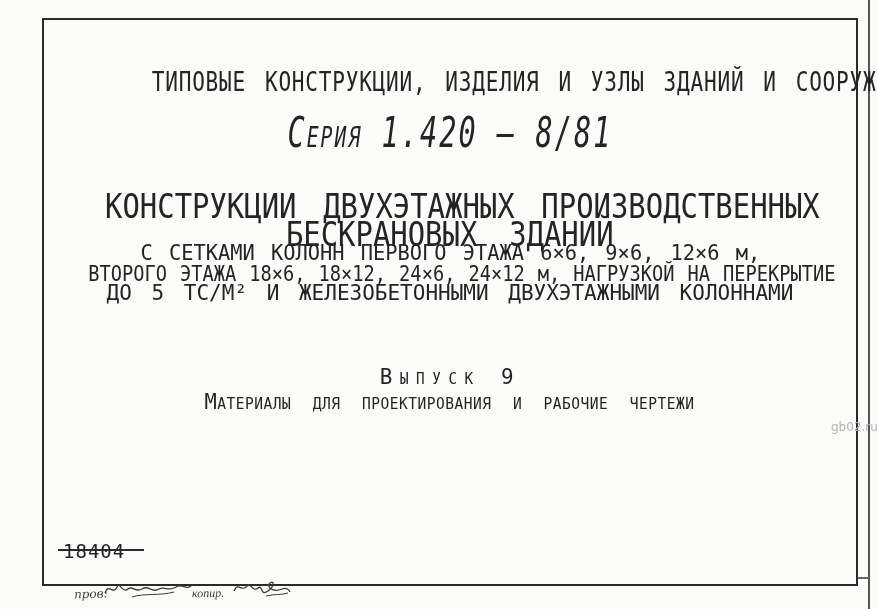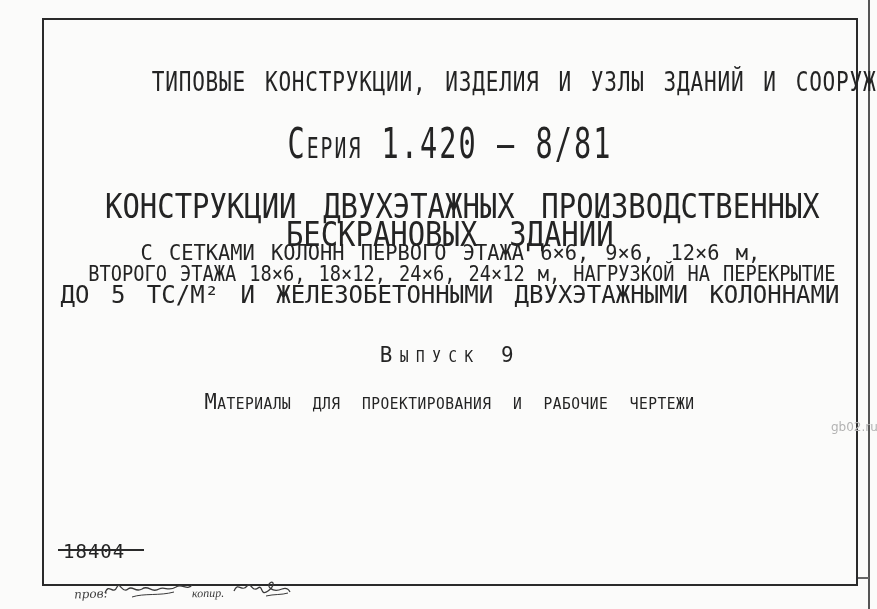--- a/index.html
+++ b/index.html
@@ -24,33 +24,33 @@
     position:absolute;left:858px;top:577px;
     width:11px;height:2px;background:#666;
   }
   .line{
     position:absolute;left:42px;width:816px;
     text-align:center;white-space:nowrap;
   }
   .line > span{display:inline-block;transform-origin:center;}
   .hdr      {top:66px;  font-size:27px;}
   .hdr span {transform:scaleX(.78);letter-spacing:1px;word-spacing:7px;}
-  .series   {top:119px; font-size:42px;}
+  .series   {top:108px; font-size:42px;font-style:italic;}
   .series span{transform:scaleX(.68);letter-spacing:3px;font-variant:small-caps;}
   .title1   {top:186px; font-size:34px;}
   .title1 span{transform:scaleX(.85);word-spacing:11px;}
   .title2   {top:214px; font-size:34px;}
   .title2 span{transform:scaleX(.85);word-spacing:17px;}
   .sub1     {top:241px; font-size:21px;}
   .sub1 span{transform:scaleX(.97);word-spacing:4px;}
   .sub2     {top:262px; font-size:21px;}
   .sub2 span{transform:scaleX(.89);word-spacing:2px;}
-  .sub3     {top:281px; font-size:24px;}
+  .sub3     {top:281px; font-size:21px;}
   .sub3 span{transform:scaleX(1);word-spacing:7px;}
-  .issue    {top:342px; font-size:22px;}
+  .issue    {top:364px; font-size:22px;}
   .issue span{letter-spacing:8px;font-variant:small-caps;transform:scaleX(.95);}
   .issue1   {top:371px; font-size:21px;}
   .issue1 span{word-spacing:17px;letter-spacing:1px;transform:scaleX(.94);}
   .issue2   {top:390px; font-size:21px;}
   .issue2 span{word-spacing:9px;letter-spacing:.5px;font-variant:small-caps;transform:scaleX(.97);}
   .docnum{
     position:absolute;left:63px;top:527px;
     font-size:19px;letter-spacing:1px;white-space:nowrap;margin-top:13px;
   }
   .docnum-rule{

